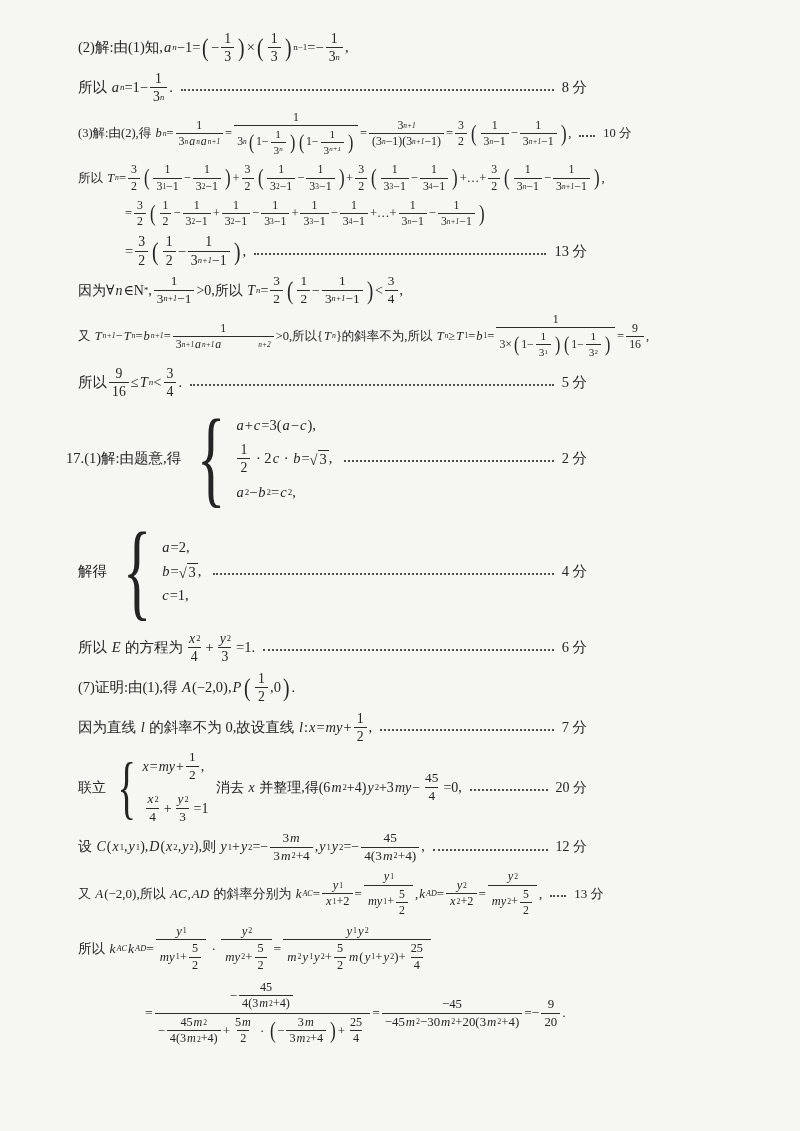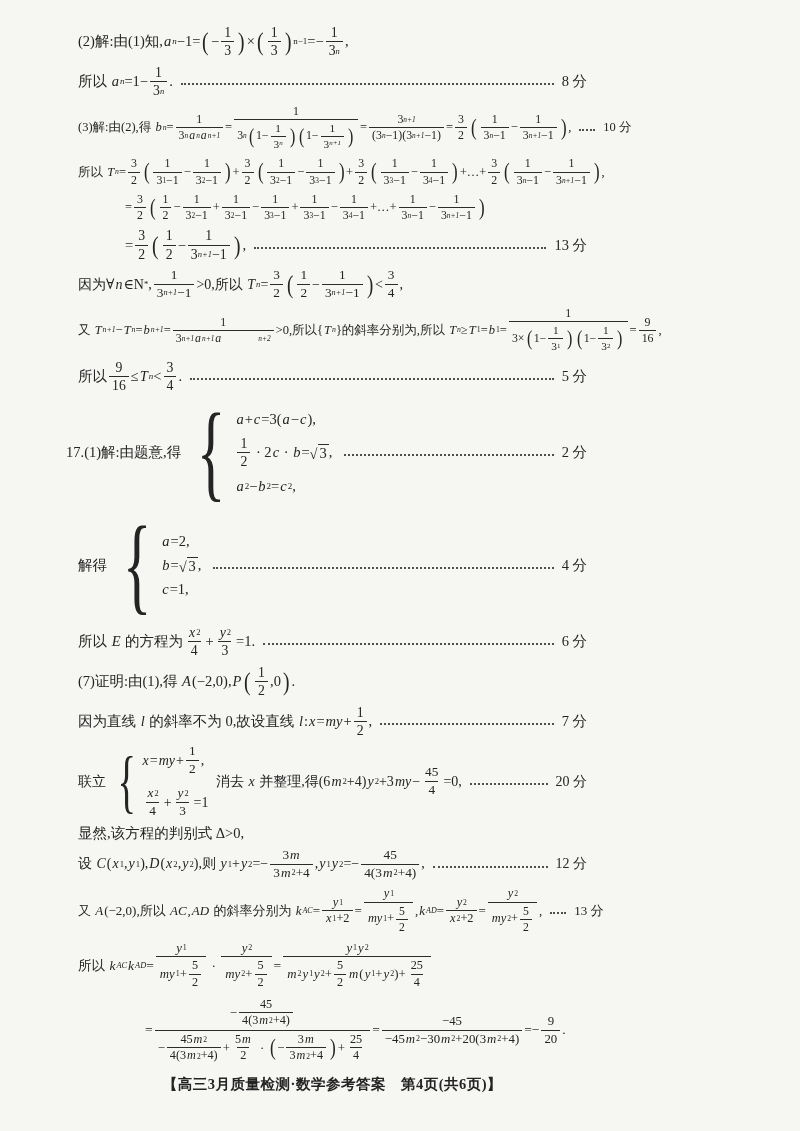--- a/index.html
+++ b/index.html
@@ -2,21 +2,21 @@
 <html><head>
 <meta charset="utf-8">
 <style>
   html,body{margin:0;padding:0}
   body{
     width:800px;height:1131px;overflow:hidden;
     background:#f6f6f3;color:#242424;
     font-family:"Liberation Serif","DejaVu Serif",serif;
     font-size:14.5px;
   }
-  .page{box-sizing:border-box;width:644px;height:1131px;padding:20px 57px 0 78px}
+  .page{box-sizing:border-box;width:644px;height:1131px;padding:26px 57px 0 78px}
   .row{display:flex;align-items:center;margin:4px 0;white-space:nowrap}
   .m{white-space:nowrap;display:inline-flex;align-items:center;flex-wrap:nowrap}
   .m > *{flex:0 0 auto}
   .tx{white-space:pre}
   i.v{font-style:italic;padding:0 1px}
   sup,sub{font-size:.62em;line-height:1}
   sup{vertical-align:.65em}
   sub{vertical-align:-.3em}
   .frac{display:inline-flex;flex-direction:column;align-items:center;justify-content:center;
         vertical-align:middle;text-align:center;margin:0 2px;font-size:.95em;line-height:1.12}
@@ -562,21 +562,21 @@
               <sup style="font-style: italic;">n+1</sup>
               <i class="v">a</i>
               <sub style="font-style: italic;">n+1</sub>
               <i class="v">a</i>
               <sub style="font-style: italic; margin-left: 36px;">n+2</sub>
             </span>
           </span>
           <span class="tx">&gt;0,所以{</span>
           <i class="v">T</i>
           <sub style="font-style: italic;">n</sub>
-          <span class="tx">}的斜率分别为,所以 </span>
+          <span class="tx">}的斜率不为,所以 </span>
           <i class="v">T</i>
           <sub style="font-style: italic;">n</sub>
           <span class="tx">≥</span>
           <i class="v">T</i>
           <sub>1</sub>
           <span class="tx">=</span>
           <i class="v">b</i>
           <sub>1</sub>
           <span class="tx">=</span>
           <span class="frac">
@@ -868,25 +868,20 @@
             </span>
             <span class="den">
               <span class="tx">4</span>
             </span>
           </span>
           <span class="tx">=0,</span>
         </span>
         <span class="leader"></span>
         <span class="score">20 分</span>
       </div>
-      <div class="row">
-        <span class="m">
-          <span class="tx">显然,该方程的判别式 Δ&gt;0,</span>
-        </span>
-      </div>
       <div class="row" style="font-size: 14px;">
         <span class="m">
           <span class="tx">设 </span>
           <i class="v">C</i>
           <span class="tx">(</span>
           <i class="v">x</i>
           <sub>1</sub>
           <span class="tx">,</span>
           <i class="v">y</i>
           <sub>1</sub>
@@ -1207,16 +1202,13 @@
               <span class="tx">9</span>
             </span>
             <span class="den">
               <span class="tx">20</span>
             </span>
           </span>
           <span class="tx">.</span>
         </span>
       </div>
     </div>
-  <div class="footer">
-    <span>【高三3月质量检测·</span><span class="bold">数学参考答案</span><span>　第4页(共6页)】</span>
-  </div>
 </div>
 
 </body></html>

